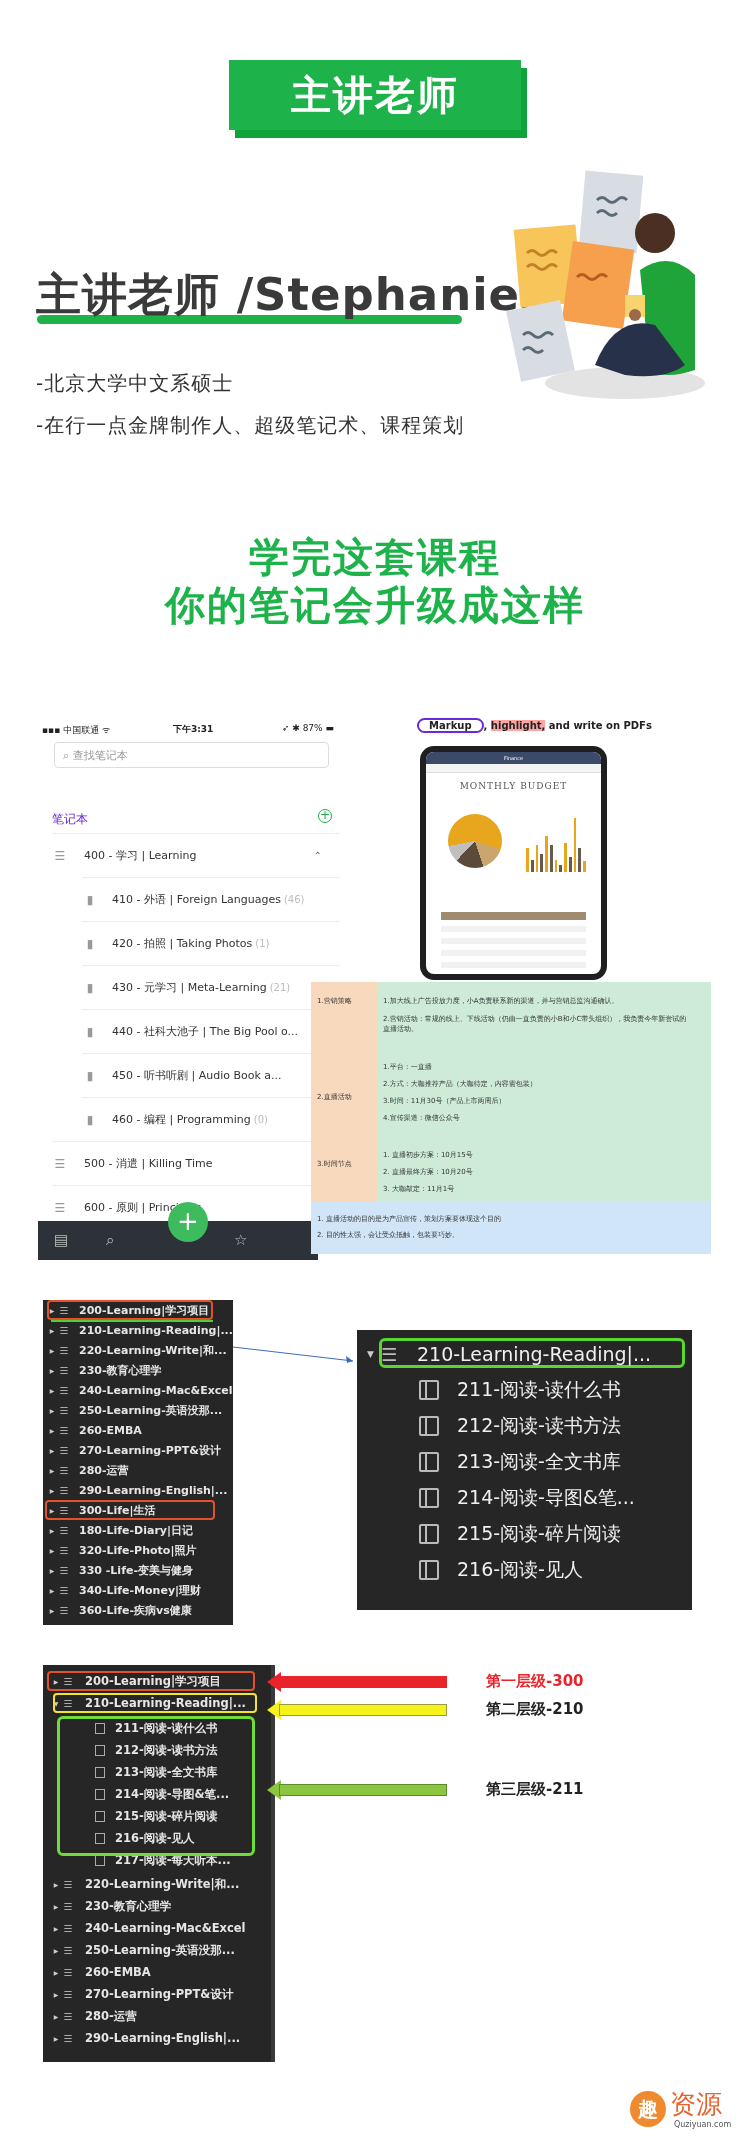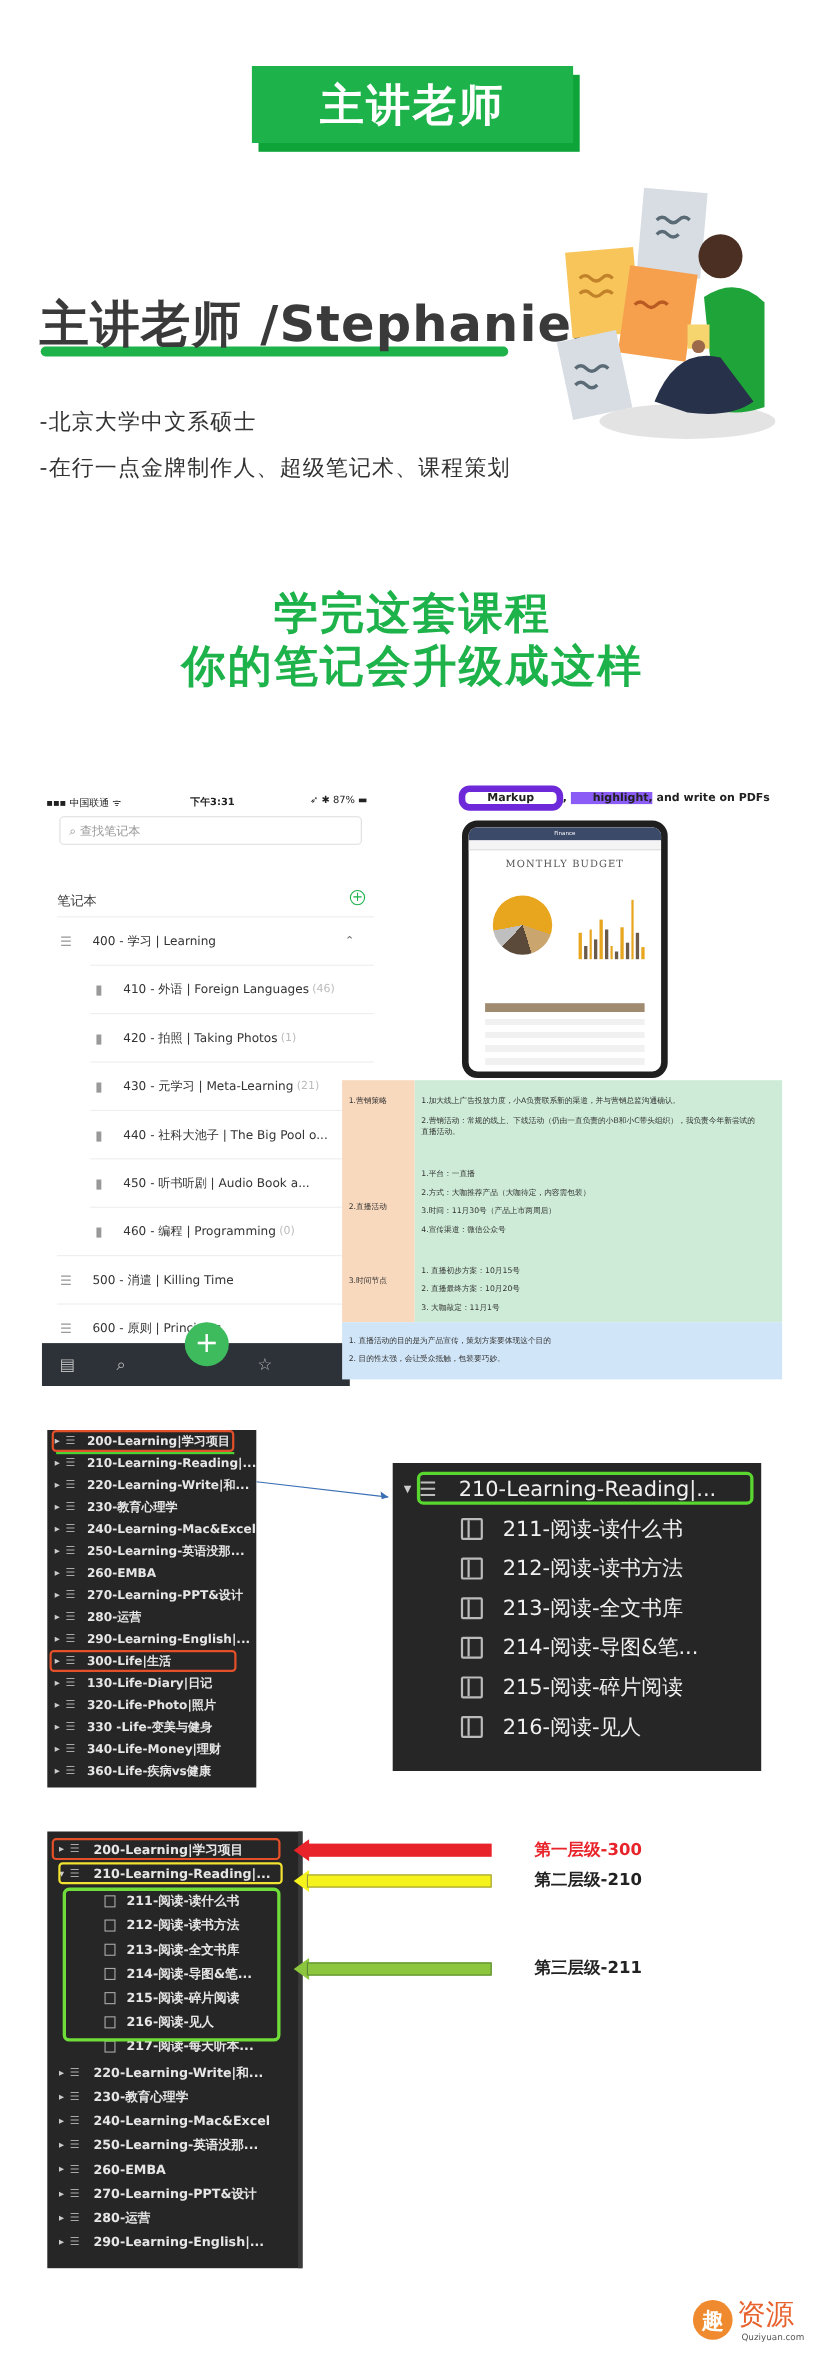--- a/index.html
+++ b/index.html
@@ -26,37 +26,37 @@
   .headline.h1 { top: 530px; }
   .headline.h2 { top: 578px; }
 
   
   .phone { position: absolute; left: 38px; top: 715px; width: 302px; height: 545px; background: #fff; overflow: hidden; }
   .status-bar { position: absolute; left: 0; top: 6px; width: 302px; height: 16px; font-size: 9px; color: #222; }
   .status-bar .carrier { position: absolute; left: 4px; top: 2px; }
   .status-bar .time { position: absolute; left: 135px; top: 2px; font-weight: bold; }
   .status-bar .battery { position: absolute; right: 6px; top: 2px; }
   .search-box { position: absolute; left: 16px; top: 27px; width: 275px; height: 26px; border: 1px solid #ddd; border-radius: 4px; font-size: 11px; color: #999; padding: 5px 8px; }
-  .nb-header { position: absolute; left: 14px; top: 96px; font-size: 12px; color: #404040; }
+  .nb-header { position: absolute; left: 14px; top: 96px; font-size: 12px; color: #6d28d9; }
   .nb-add { position: absolute; left: 280px; top: 94px; width: 14px; height: 14px; border: 1px solid #1db34a; border-radius: 50%; color: #1db34a; font-size: 12px; line-height: 11px; text-align: center; }
   .nb-row { position: absolute; left: 14px; width: 288px; height: 44px; border-top: 1px solid #eee; font-size: 11px; color: #333; display: flex; align-items: center; }
   .nb-row .ic { width: 16px; color: #999; font-size: 12px; margin-left: 0px; margin-right: 16px; text-align: center; }
   .nb-row.child { left: 44px; width: 258px; }
   .nb-row.child .ic { margin-right: 14px; }
   .nb-row .cnt { color: #bbb; margin-left: 3px; font-size: 10px; }
   .nb-row .chev { position: absolute; right: 18px; color: #666; font-size: 10px; }
   .tabbar { position: absolute; left: 0; top: 506px; width: 280px; height: 39px; background: #2d3238; }
   .tabbar .t { position: absolute; top: 10px; color: #bbb; font-size: 15px; }
   .fab { position: absolute; left: 130px; top: 487px; width: 40px; height: 40px; border-radius: 50%; background: #3dbb5d; color: #fff; font-size: 26px; text-align: center; line-height: 38px; }
 
   
   .pdf-card { position: absolute; left: 405px; top: 700px; width: 210px; height: 280px; background: #fff; }
   .pdf-caption { position: absolute; left: 12px; top: 20px; font-size: 10px; font-weight: bold; color: #222; white-space: nowrap; }
-  .pdf-caption .hl { background: #8b5cf6; padding-left: 20px; }
-  .pdf-caption .circ { border: 6px solid #6d28d9; border-radius: 10px; padding: 0 20px; }
+  .pdf-caption .hl { background: #fca5a5; }
+  .pdf-caption .circ { border: 2px solid #6d28d9; border-radius: 10px; padding: 0 10px; }
   .ipad { position: absolute; left: 15px; top: 46px; width: 187px; height: 234px; background: #1f1f1f; border-radius: 14px; padding: 6px; }
   .ipad-screen { width: 100%; height: 100%; background: #fff; border-radius: 8px; overflow: hidden; position: relative; }
   .ipad-top { height: 12px; background: #3c4a6a; color: #fff; font-size: 5px; text-align: center; line-height: 12px; }
   .ipad-tools { height: 9px; background: #f4f4f4; border-bottom: 1px solid #ddd; }
   .budget-title { text-align: center; font-family: "DejaVu Serif", serif; font-size: 9px; color: #555; margin-top: 8px; letter-spacing: 1px; }
   .pie { position: absolute; left: 22px; top: 62px; width: 54px; height: 54px; border-radius: 50%; background: conic-gradient(#e8a51e 0 30%, #caa66e 30% 45%, #5b4a3a 45% 62%, #bfbfbf 62% 72%, #e8a51e 72% 100%); }
   .bars { position: absolute; left: 100px; top: 60px; width: 60px; height: 60px; display: flex; align-items: flex-end; gap: 2px; }
   .bars span { display: block; width: 3px; }
   .table-mini { position: absolute; left: 15px; top: 160px; width: 145px; height: 58px; background: repeating-linear-gradient(#fff 0 6px, #f1f1f1 6px 12px); border-top: 8px solid #a08a70; }
 
@@ -319,21 +319,21 @@
         <span>290-Learning-English|...</span>
       </div>
     <div class="tree-row" style="top:200px;">
         <span class="tri">▶</span>
         <span class="stack">☰</span>
         <span>300-Life|生活</span>
       </div>
     <div class="tree-row" style="top:220px;">
         <span class="tri">▶</span>
         <span class="stack">☰</span>
-        <span>130-Life-Diary|日记</span>
+        <span>180-Life-Diary|日记</span>
       </div>
     <div class="tree-row" style="top:240px;">
         <span class="tri">▶</span>
         <span class="stack">☰</span>
         <span>320-Life-Photo|照片</span>
       </div>
     <div class="tree-row" style="top:260px;">
         <span class="tri">▶</span>
         <span class="stack">☰</span>
         <span>330 -Life-变美与健身</span>

